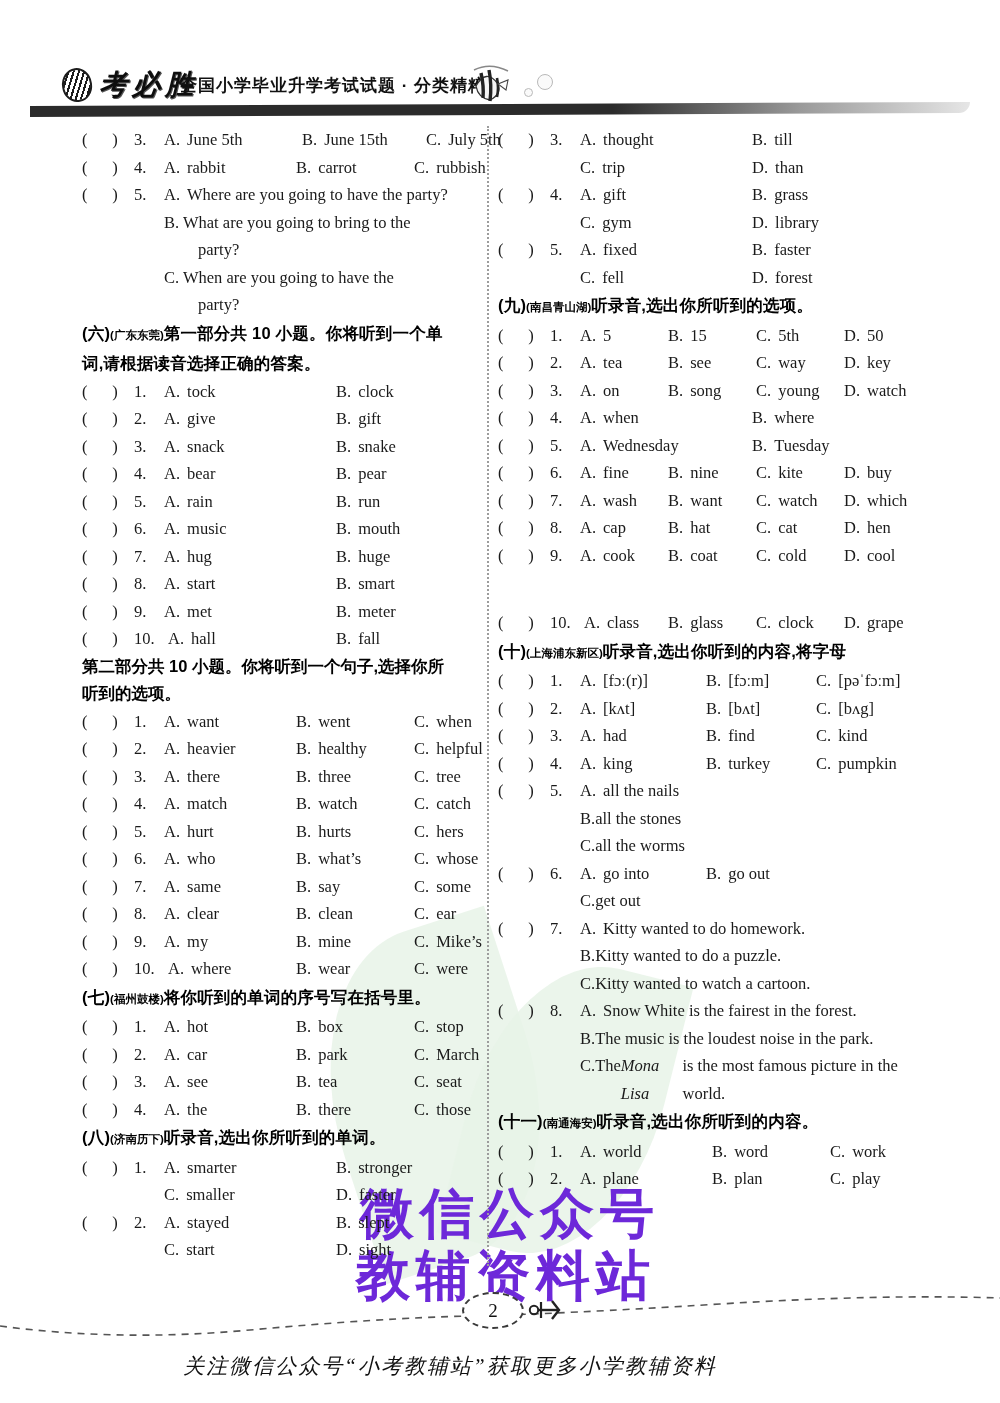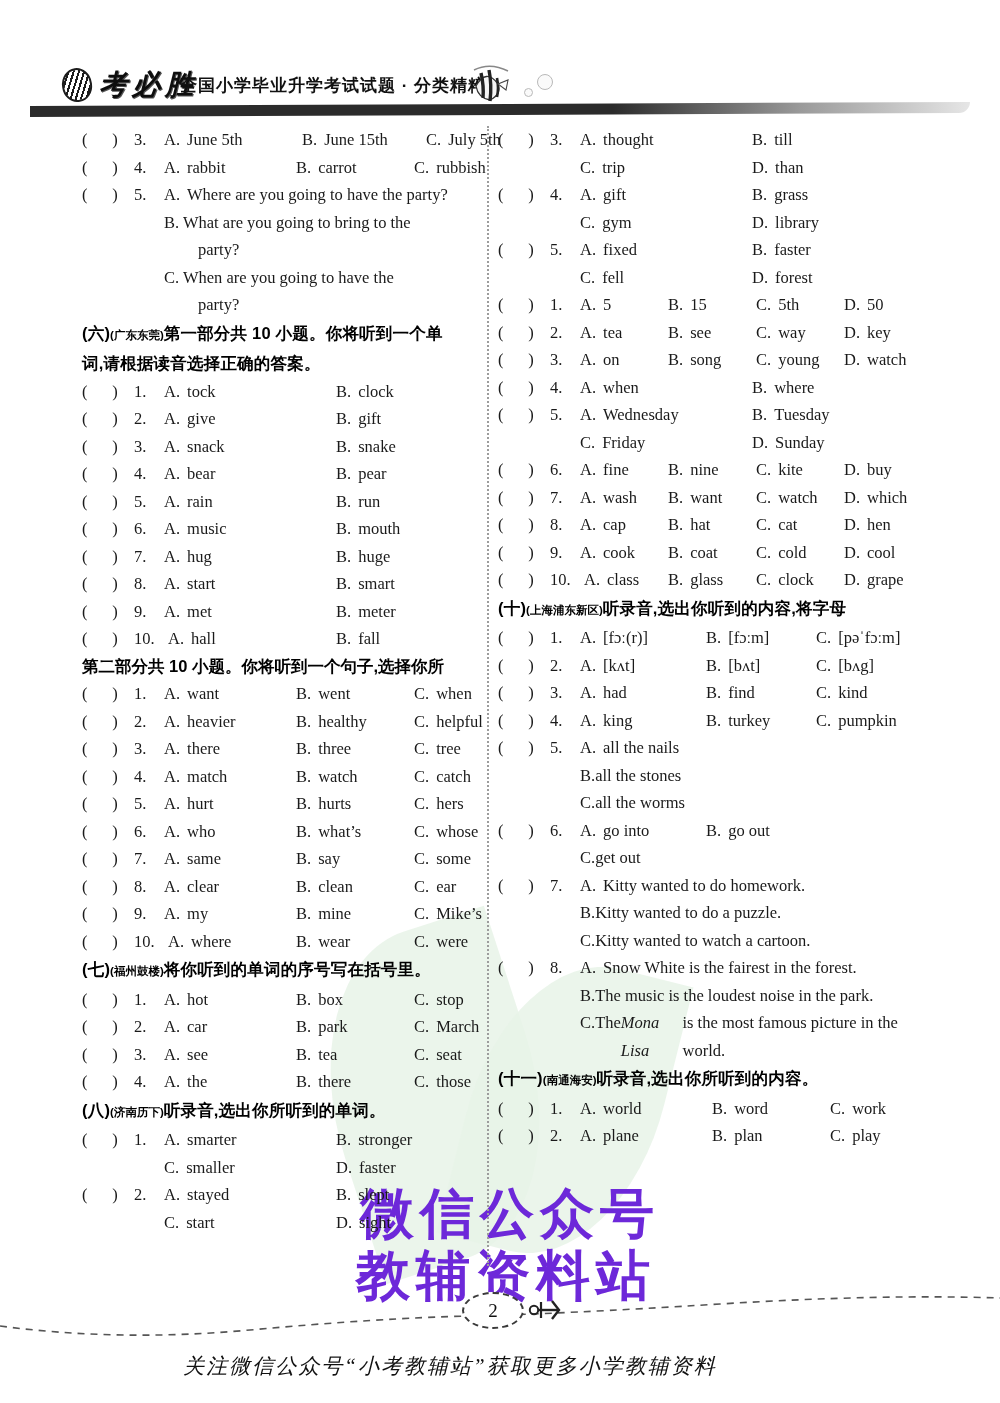--- a/index.html
+++ b/index.html
@@ -278,20 +278,21 @@
         </div>
       <div class="qrow">
           <span class="paren">(&nbsp;&nbsp;&nbsp;&nbsp;&nbsp;&nbsp;)</span>
           <span class="qnum wide">10.</span>
           <span class="opt" style="width:168px;flex:0 0 168px;"><span class="lbl">A.</span><span>hall</span></span>
           <span class="opt w2b"><span class="lbl">B.</span><span>fall</span></span>
         </div>
     </div>
 
     <div class="plain-head">第二部分共 10 小题。你将听到一个句子,选择你所</div>
+    <div class="plain-head">听到的选项。</div>
 
     <div>
       <div class="qrow">
           <span class="paren">(&nbsp;&nbsp;&nbsp;&nbsp;&nbsp;&nbsp;)</span>
           <span class="qnum">1.</span>
           <span class="opt w3a"><span class="lbl">A.</span><span>want</span></span>
           <span class="opt w3b"><span class="lbl">B.</span><span>went</span></span>
           <span class="opt w3c"><span class="lbl">C.</span><span>when</span></span>
         </div>
       <div class="qrow">
@@ -458,20 +459,23 @@
           <span class="opt w2b"><span class="lbl">B.</span><span>faster</span></span>
         </div>
       <div class="qrow">
           <span class="paren">&nbsp;</span>
           <span class="qnum">&nbsp;</span>
           <span class="opt w2a"><span class="lbl">C.</span><span>fell</span></span>
           <span class="opt w2b"><span class="lbl">D.</span><span>forest</span></span>
         </div>
     </div>
 
+    <div class="sec-head">
+      <span>(九)</span><span class="region">(南昌青山湖)</span><span>听录音,选出你所听到的选项。</span>
+    </div>
     <div>
       <div class="qrow">
           <span class="paren">(&nbsp;&nbsp;&nbsp;&nbsp;&nbsp;&nbsp;)</span>
           <span class="qnum">1.</span>
           <span class="opt w4"><span class="lbl">A.</span><span>5</span></span>
           <span class="opt w4"><span class="lbl">B.</span><span>15</span></span>
           <span class="opt w4"><span class="lbl">C.</span><span>5th</span></span>
           <span class="opt w4last"><span class="lbl">D.</span><span>50</span></span>
         </div>
       <div class="qrow">
@@ -497,26 +501,20 @@
           <span class="opt w2a"><span class="lbl">A.</span><span>when</span></span>
           <span class="opt w2b"><span class="lbl">B.</span><span>where</span></span>
         </div>
 
       <div class="qrow">
           <span class="paren">(&nbsp;&nbsp;&nbsp;&nbsp;&nbsp;&nbsp;)</span>
           <span class="qnum">5.</span>
           <span class="opt w2a"><span class="lbl">A.</span><span>Wednesday</span></span>
           <span class="opt w2b"><span class="lbl">B.</span><span>Tuesday</span></span>
         </div>
-      <div class="qrow">
-          <span class="paren">&nbsp;</span>
-          <span class="qnum">&nbsp;</span>
-          <span class="opt w2a"><span class="lbl">C.</span><span>Friday</span></span>
-          <span class="opt w2b"><span class="lbl">D.</span><span>Sunday</span></span>
-        </div>
 
       <div class="qrow">
           <span class="paren">(&nbsp;&nbsp;&nbsp;&nbsp;&nbsp;&nbsp;)</span>
           <span class="qnum">6.</span>
           <span class="opt w4"><span class="lbl">A.</span><span>fine</span></span>
           <span class="opt w4"><span class="lbl">B.</span><span>nine</span></span>
           <span class="opt w4"><span class="lbl">C.</span><span>kite</span></span>
           <span class="opt w4last"><span class="lbl">D.</span><span>buy</span></span>
         </div>
       <div class="qrow">
@@ -539,21 +537,21 @@
           <span class="paren">(&nbsp;&nbsp;&nbsp;&nbsp;&nbsp;&nbsp;)</span>
           <span class="qnum">9.</span>
           <span class="opt w4"><span class="lbl">A.</span><span>cook</span></span>
           <span class="opt w4"><span class="lbl">B.</span><span>coat</span></span>
           <span class="opt w4"><span class="lbl">C.</span><span>cold</span></span>
           <span class="opt w4last"><span class="lbl">D.</span><span>cool</span></span>
         </div>
       <div class="qrow">
           <span class="paren">(&nbsp;&nbsp;&nbsp;&nbsp;&nbsp;&nbsp;)</span>
           <span class="qnum wide">10.</span>
-          <span class="opt" style="width:84px;flex:0 0 84px;"><span class="lbl">A.</span><span>class</span></span>
+          <span class="opt" style="width:84px;flex:0 0 84px;margin-top:40px;"><span class="lbl">A.</span><span>class</span></span>
           <span class="opt w4"><span class="lbl">B.</span><span>glass</span></span>
           <span class="opt w4"><span class="lbl">C.</span><span>clock</span></span>
           <span class="opt w4last"><span class="lbl">D.</span><span>grape</span></span>
         </div>
     </div>
 
     <div class="sec-head">
       <span>(十)</span><span class="region">(上海浦东新区)</span><span>听录音,选出你听到的内容,将字母</span>
     </div>
 

